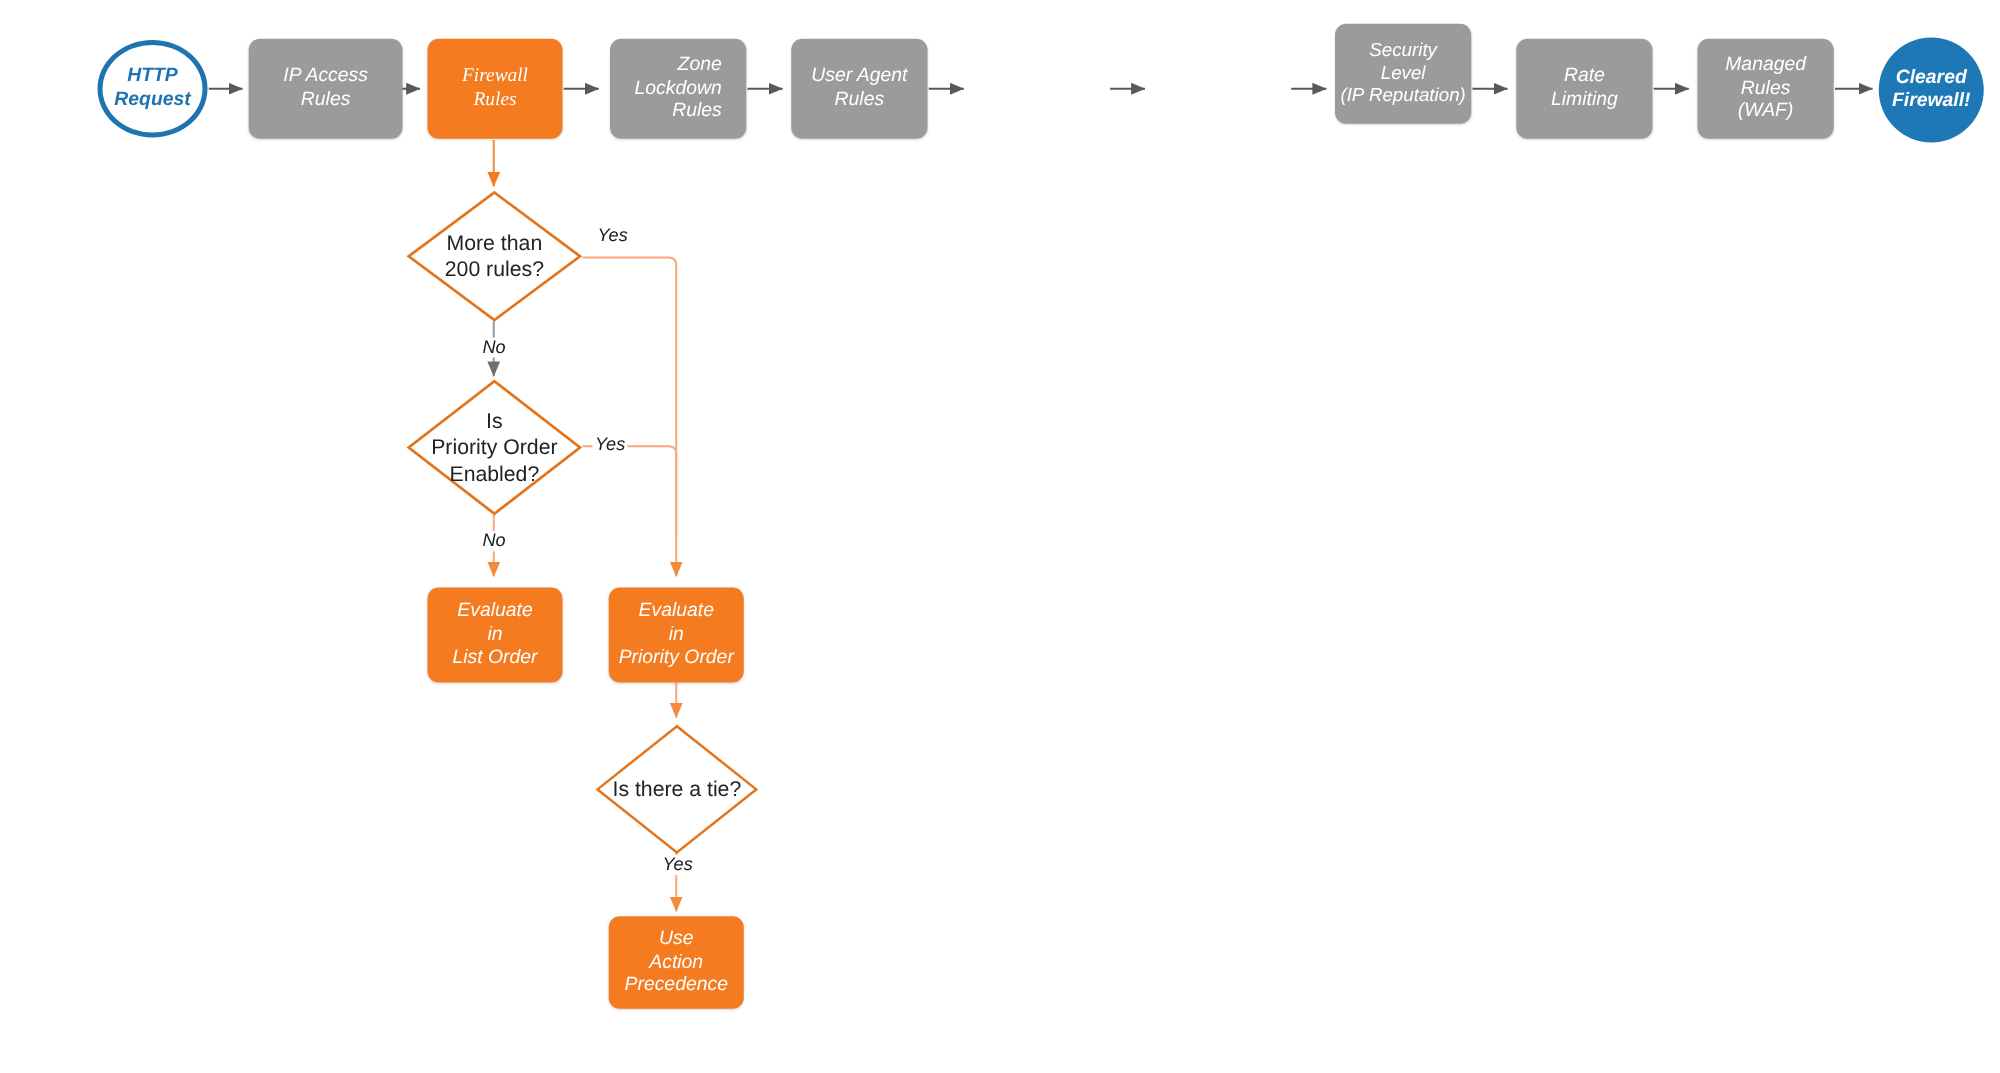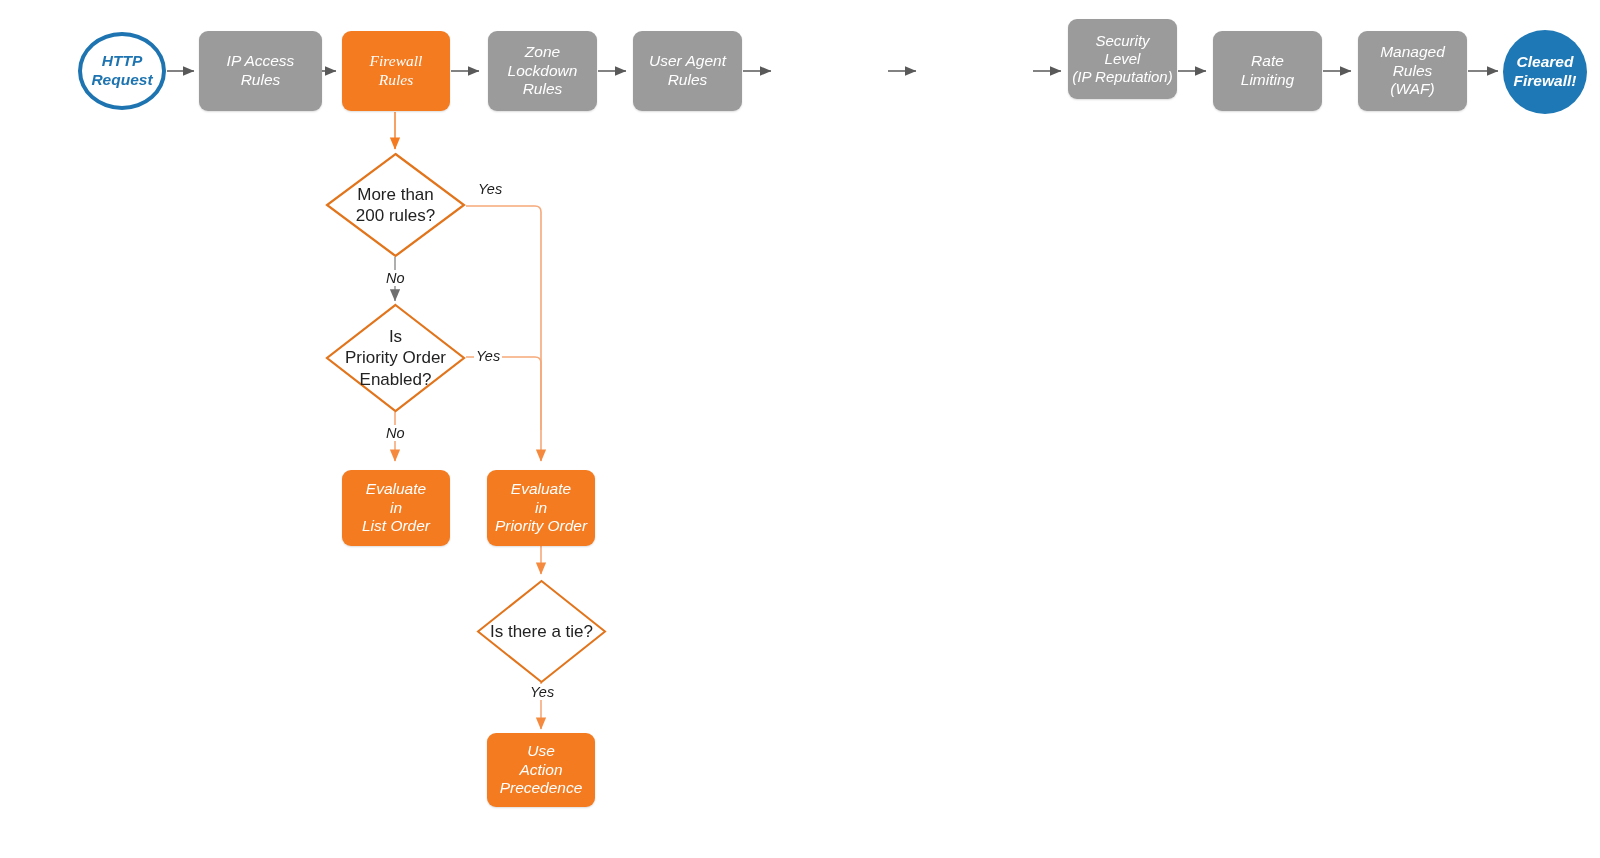--- a/index.html
+++ b/index.html
@@ -162,21 +162,21 @@
   <div class="node proc gray" style="left:151px; top:31px; width:123px; height:80px;">
     <span class="txt">IP Access
 Rules</span>
   </div>
 
   <div class="node proc orange" style="left:294px; top:31px; width:108px; height:80px;font-family:Liberation Serif, serif;">
     <span class="txt">Firewall
 Rules</span>
   </div>
 
-  <div class="node proc gray" style="left:440px; top:31px; width:109px; height:80px;">
+  <div class="node proc gray" style="left:440px; top:31px; width:109px; height:80px;text-align:right;">
     <span class="txt">Zone
 Lockdown
 Rules</span>
   </div>
 
   <div class="node proc gray" style="left:585px; top:31px; width:109px; height:80px;">
     <span class="txt">User Agent
 Rules</span>
   </div>
 

